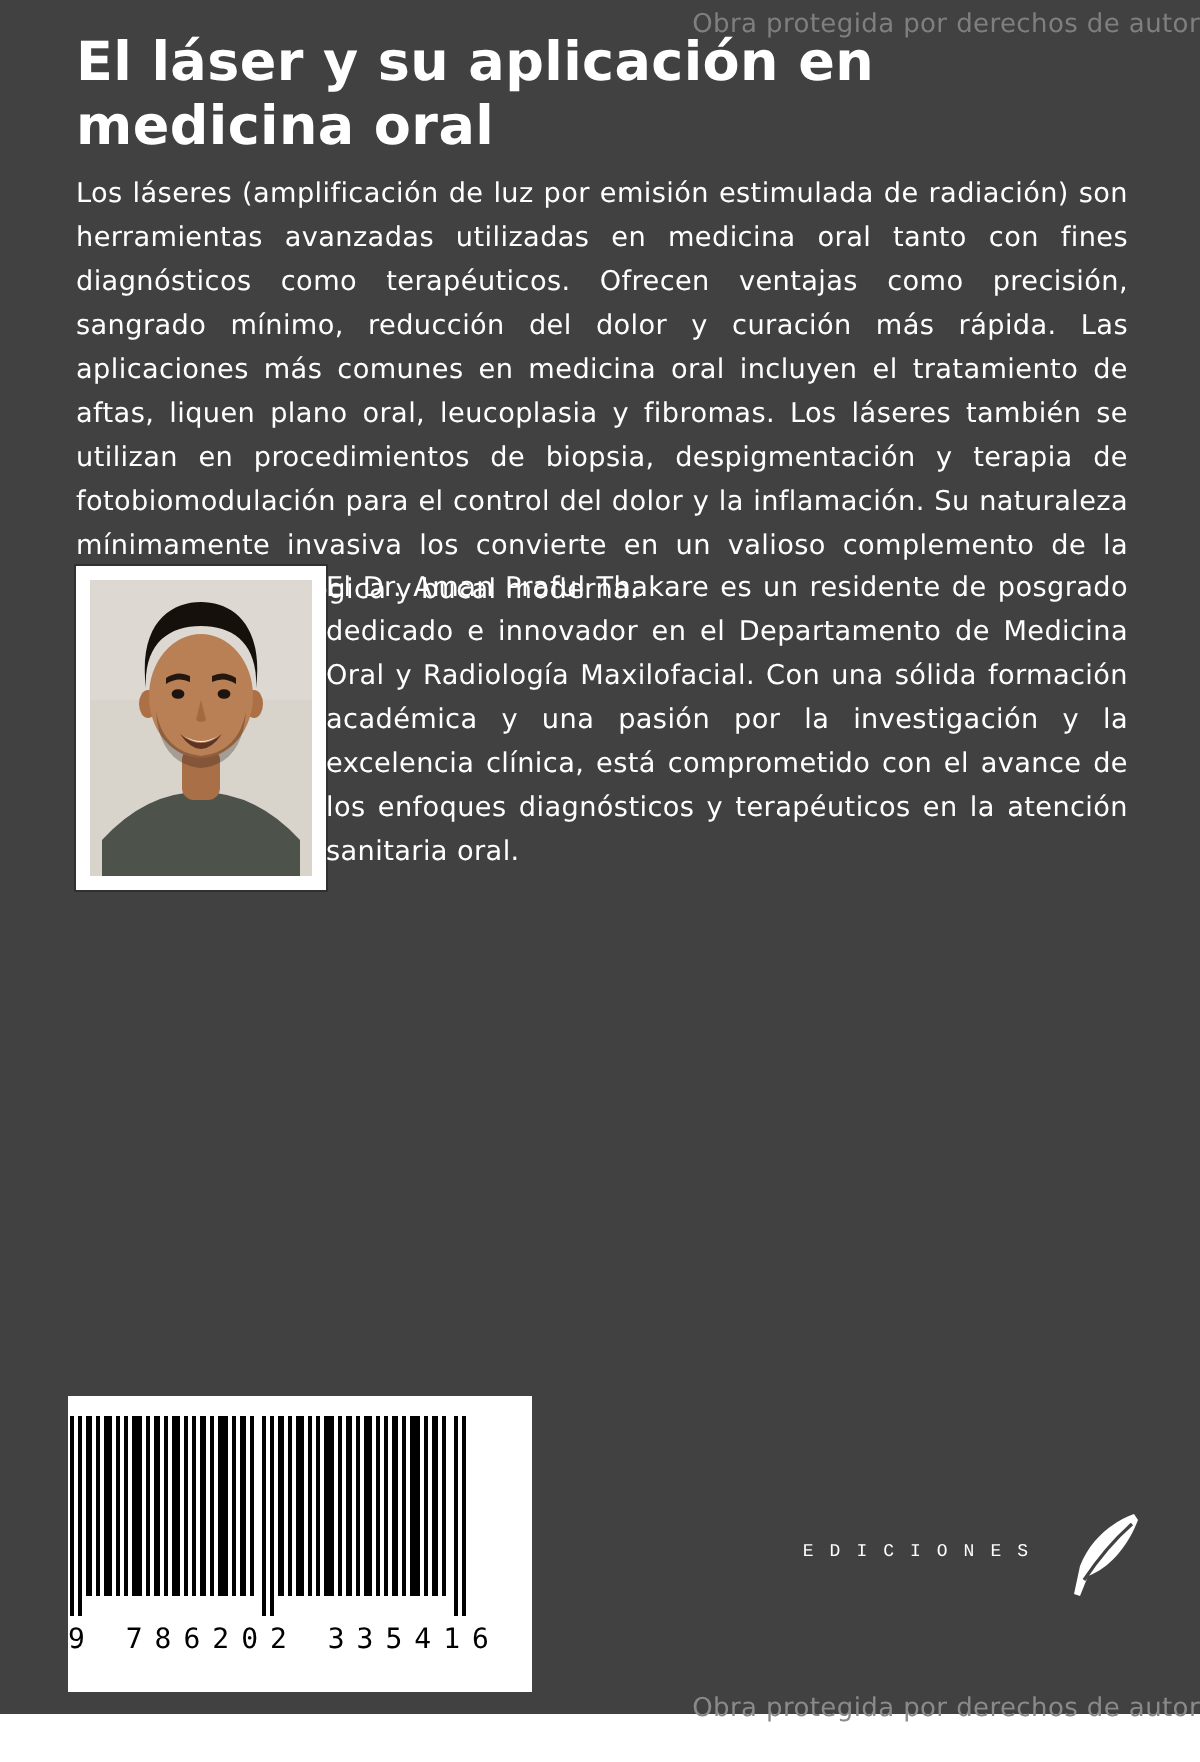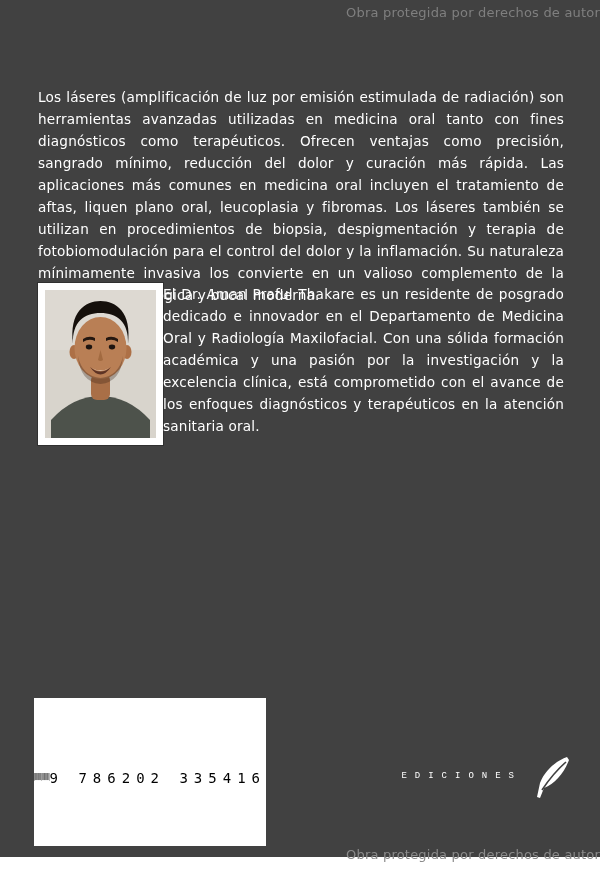--- a/index.html
+++ b/index.html
@@ -8,35 +8,36 @@
   .cover{position:absolute;left:0;top:0;width:600px;height:857px;background:var(--cover-bg,#414141);}
   .watermark{position:absolute;left:0;width:600px;text-align:right;font-size:13px;color:var(--watermark,#8e8e8e);letter-spacing:.2px;}
   .watermark.top{top:5px;}
   .watermark.bottom{top:847px;color:#8a8a8a;}
   .title{position:absolute;left:38px;right:34px;top:16px;color:var(--text,#fff);font-size:27px;font-weight:bold;line-height:1.18;letter-spacing:.2px;}
   .desc{position:absolute;left:38px;right:36px;top:86px;color:var(--text,#fff);font-size:13.6px;line-height:1.62;text-align:justify;letter-spacing:.2px;}
   .author-row{position:absolute;left:38px;right:36px;top:283px;display:flex;align-items:flex-start;}
   .photo-frame{flex:0 0 auto;background:#ffffff;padding:7px;width:111px;height:148px;box-shadow:0 0 0 1px rgba(0,0,0,.25);}
   .photo-frame svg{display:block;}
   .bio{flex:1 1 auto;color:var(--text,#fff);font-size:13.6px;line-height:1.62;text-align:justify;letter-spacing:.2px;}
-  .barcode-box{position:absolute;left:34px;top:698px;width:232px;height:148px;background:#ffffff;display:flex;flex-direction:row;align-items:center;justify-content:flex-start;padding-top:10px;box-sizing:border-box;}
+  .barcode-box{position:absolute;left:34px;top:698px;width:232px;height:148px;background:#ffffff;display:flex;flex-direction:column;align-items:flex-start;justify-content:flex-start;padding-top:10px;box-sizing:border-box;}
   .barcode-digits{margin-top:2px;color:#000;font-size:14px;letter-spacing:6px;font-family:"DejaVu Sans Mono","Liberation Mono",monospace;white-space:nowrap;}
   .publisher{position:absolute;right:30px;top:756px;display:flex;align-items:center;}
   .publisher-text{display:flex;flex-direction:column;align-items:flex-end;color:#fff;font-family:Liberation Mono, monospace;}
   .publisher-imprint{font-size:9px;letter-spacing:8px;margin-bottom:4px;margin-right:2px;white-space:nowrap;}
   .publisher-name{font-size:16px;letter-spacing:2.5px;font-weight:bold;white-space:nowrap;}
   .quill{margin-left:12px;width:34px;height:44px;}
 </style>
 </head>
 <body>
 
 <div class="page">
 
   <div class="cover">
 
+    <div class="title">El láser y su aplicación en medicina oral</div>
 
     <div class="desc">Los láseres (amplificación de luz por emisión estimulada de radiación) son herramientas avanzadas utilizadas en medicina oral tanto con fines diagnósticos como terapéuticos. Ofrecen ventajas como precisión, sangrado mínimo, reducción del dolor y curación más rápida. Las aplicaciones más comunes en medicina oral incluyen el tratamiento de aftas, liquen plano oral, leucoplasia y fibromas. Los láseres también se utilizan en procedimientos de biopsia, despigmentación y terapia de fotobiomodulación para el control del dolor y la inflamación. Su naturaleza mínimamente invasiva los convierte en un valioso complemento de la atención odontológica y bucal moderna.</div>
 
     <div class="author-row">
       <div class="photo-frame">
         <svg width="111" height="148" viewBox="0 0 111 148">
           <rect x="0" y="0" width="111" height="148" fill="#d8d4cc"></rect>
           <rect x="0" y="0" width="111" height="60" fill="#ddd9d2"></rect>
 
           <path d="M6,148 L6,130 Q28,106 55,106 Q83,106 105,130 L105,148 Z" fill="#4d524b"></path>

